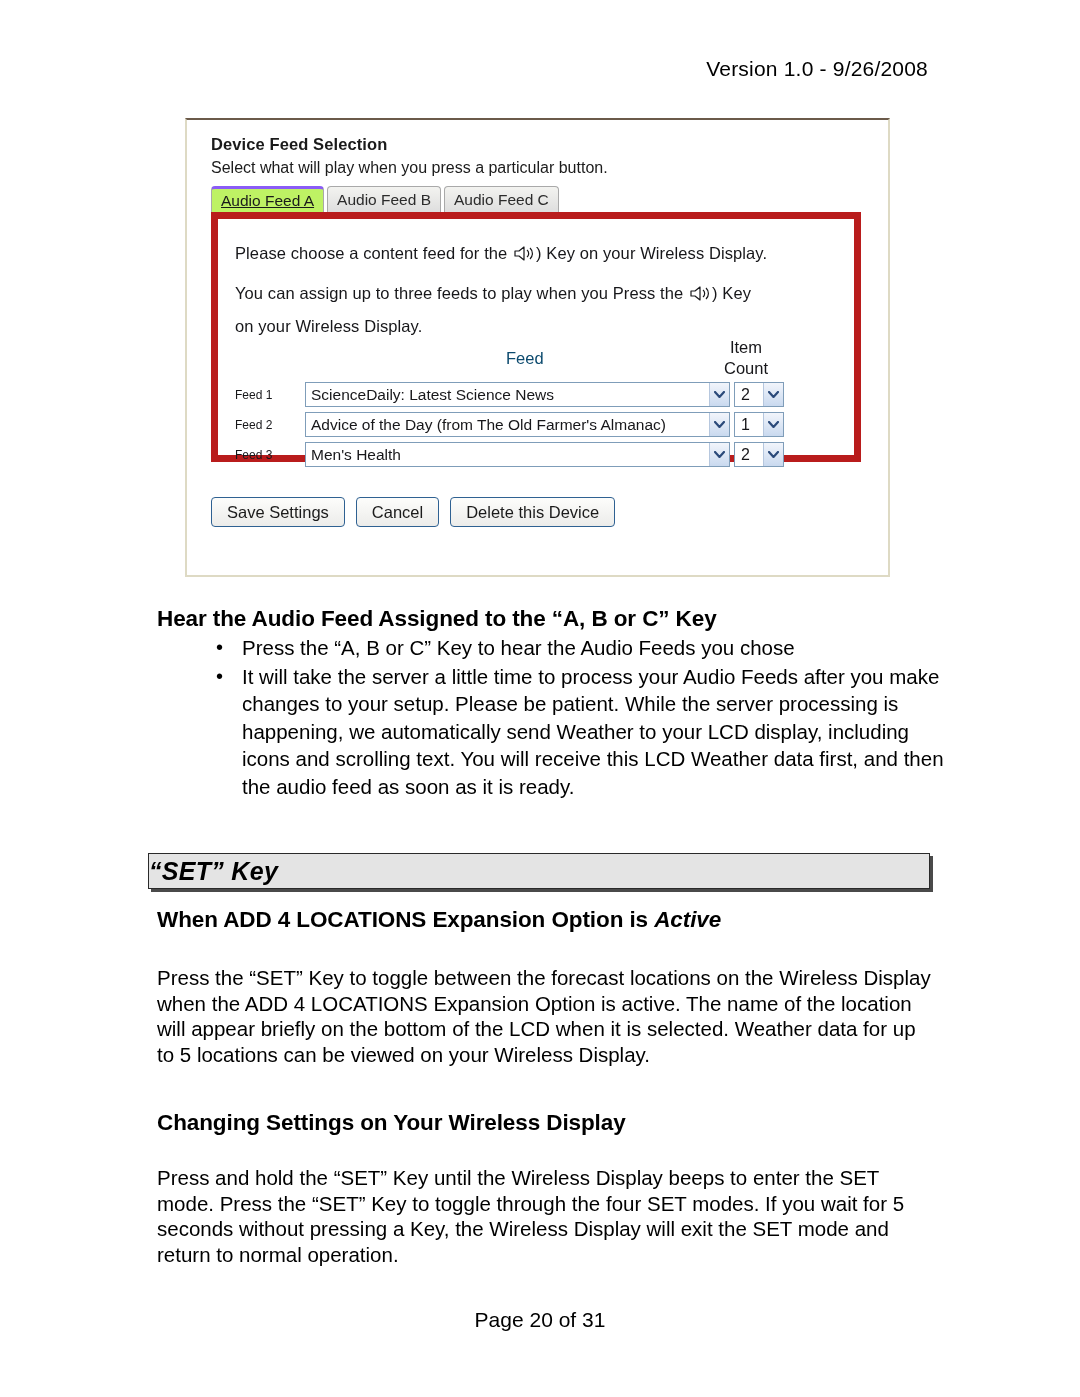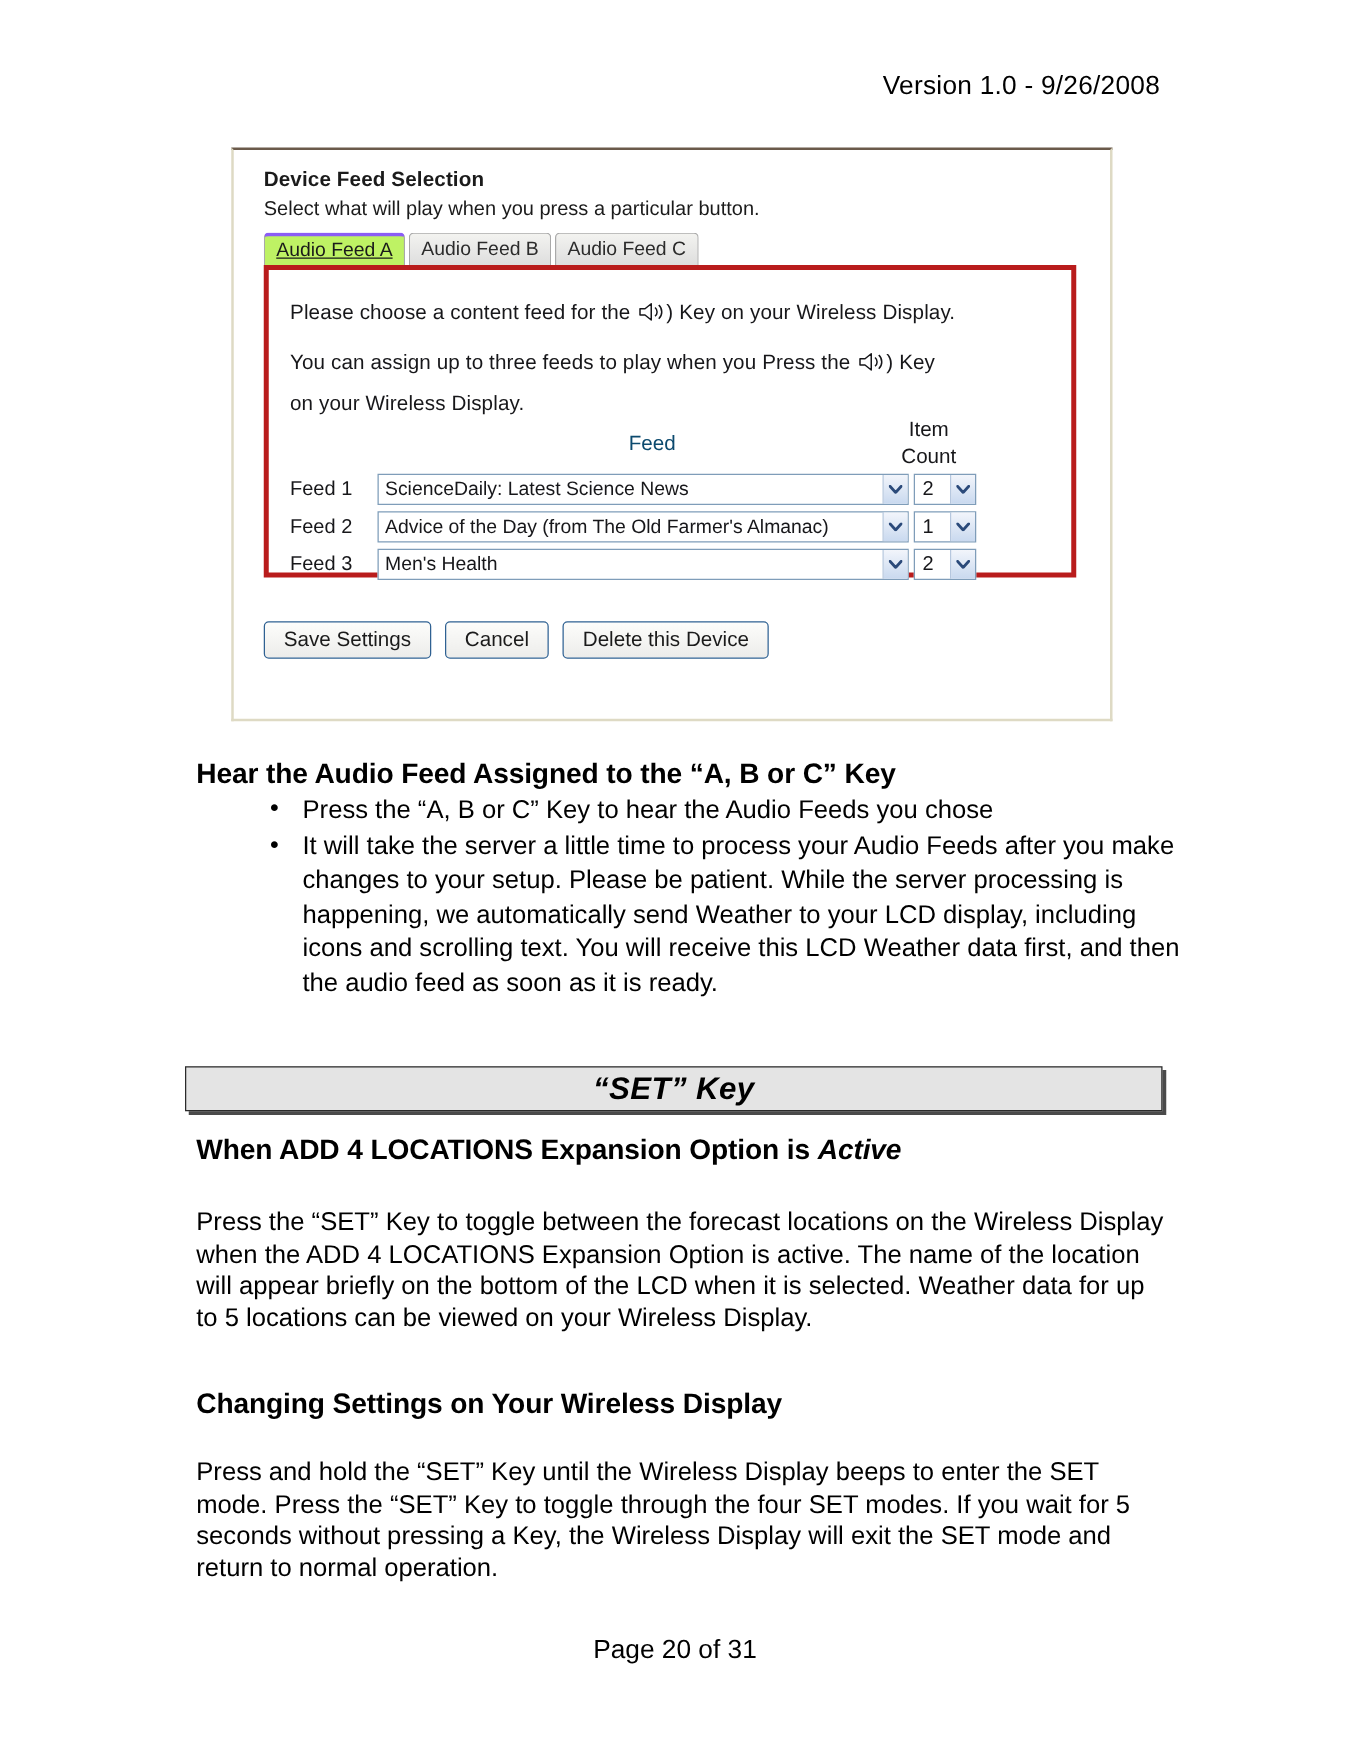--- a/index.html
+++ b/index.html
@@ -91,21 +91,21 @@
   }
 
   
   .content-box {
     position: absolute;
     left: 24px;
     top: 92px;
     width: 650px;
     height: 250px;
     box-sizing: border-box;
-    border: 4px solid #b91c1c;
+    border: 7px solid #b91c1c;
     background: #fff;
   }
   .para {
     position: absolute;
     left: 17px;
     font-size: 16.5px;
     color: #17171a;
     white-space: nowrap;
     letter-spacing: .1px;
   }
@@ -148,21 +148,21 @@
     height: 25px;
     display: flex;
     align-items: center;
   }
   .feed-row.r1 { top: 163px; }
   .feed-row.r2 { top: 193px; }
   .feed-row.r3 { top: 223px; }
 
   .feed-label {
     width: 70px;
-    font-size: 16px;
+    font-size: 12px;
     color: #17171a;
     white-space: nowrap;
   }
   .select {
     box-sizing: border-box;
     height: 25px;
     border: 1px solid #7f9db9;
     background: #fff;
     display: flex;
     align-items: center;
@@ -264,21 +264,20 @@
     left: 148px;
     top: 853px;
     width: 782px;
     height: 36px;
     box-sizing: border-box;
     background: #e4e4e4;
     border: 1px solid #2a2a2a;
     box-shadow: 3px 3px 0 #4a4a4a;
     display: flex;
     align-items: center;
-    justify-content: center;
   }
   .banner span {
     font-size: 25px;
     font-weight: bold;
     font-style: italic;
     color: #000;
     letter-spacing: .3px;
   }
 
   .doc-p {

